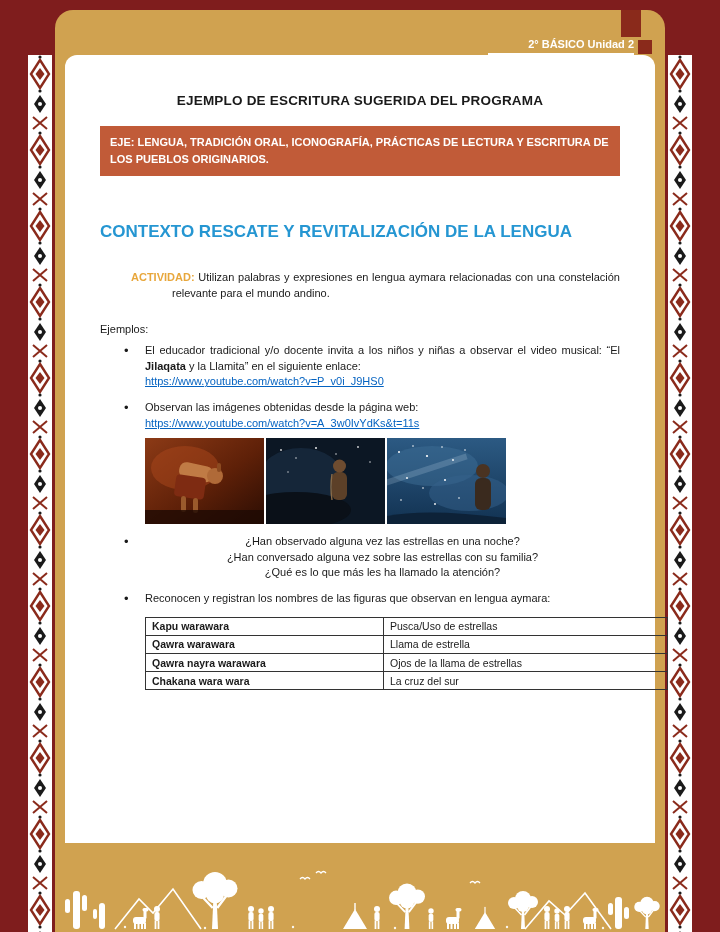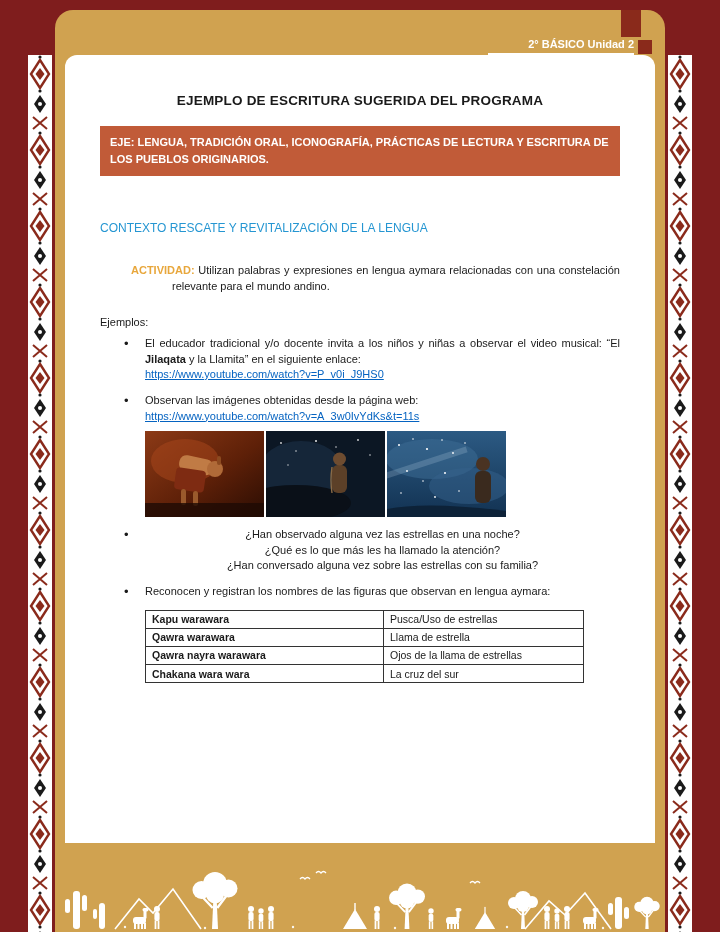--- a/index.html
+++ b/index.html
@@ -22,32 +22,32 @@
   .panel {
     position:absolute; left:65px; top:55px; width:590px; height:788px;
     background:#ffffff; border-radius:12px 12px 0 0;
   }
   .content { padding:22px 35px 0 35px; font-size:11px; line-height:1.42; }
   h1.title { font-size:13.5px; font-weight:bold; text-align:center; margin:14px 0 16px; letter-spacing:0.2px; }
   .eje-banner {
     background:#C15B38; color:#ffffff; font-weight:bold; font-size:11px;
     padding:8px 10px; line-height:1.55;
   }
-  h2.context { color:#2596D2; font-size:12px; font-weight:normal; margin:44px 0 0; }
+  h2.context { color:#2596D2; font-size:17px; font-weight:bold; margin:44px 0 0; }
   .activity { margin:26px 0 0; padding-left:72px; text-indent:-72px; text-align:justify; }
   .act-label { color:#E8A73C; font-weight:bold;margin-left:31px; }
   .ejemplos { margin:20px 0 6px; }
   ul.bullets { list-style:none; margin:0; padding:0; }
   ul.bullets > li { position:relative; padding-left:45px; margin-bottom:10px; text-align:justify; }
   ul.bullets > li::before { content:"\2022"; position:absolute; left:24px; top:-1px; font-size:13px; }
   .link { color:#0563C1; text-decoration:underline; cursor:pointer; word-break:break-all; }
   .stills { display:flex; gap:2px; margin:7px 0 2px; }
   .stills svg { display:block; }
   .question { text-align:center; }
-  table.aymara { border-collapse:collapse; margin:6px 0 0 45px; width:439px; font-size:10.5px; }
+  table.aymara { border-collapse:collapse; margin:6px 0 0 45px; width:523px; font-size:10.5px; }
   table.aymara td { border:1px solid #333333; padding:1.5px 6px; line-height:1.35; }
   td.ay { font-weight:bold; width:238px; }
   .band { position:absolute; left:55px; top:843px; width:610px; height:89px; }
   .strip { position:absolute; top:55px; }
   .strip-left  { left:28px; }
   .strip-right { left:668px; }
 </style>
 </head>
 <body>
 
@@ -173,22 +173,22 @@
               <circle cx="48" cy="66" r="0.9" fill="#fff"></circle>
               <rect x="88" y="40" width="16" height="32" rx="6" fill="#3A2A1E"></rect>
               <circle cx="96" cy="33" r="7" fill="#4A3322"></circle>
               <path d="M0 78 Q40 70 119 80 L119 86 L0 86 Z" fill="#0D2238"></path>
             </svg>
           </div>
         </li>
 
         <li>
           <div class="question">¿Han observado alguna vez las estrellas en una noche?</div>
+          <div class="question">¿Han conversado alguna vez sobre las estrellas con su familia?</div>
           <div class="question">¿Qué es lo que más les ha llamado la atención?</div>
-          <div class="question">¿Han conversado alguna vez sobre las estrellas con su familia?</div>
         </li>
 
 
         <li><span>Reconocen y registran los nombres de las figuras que observan en lengua aymara:</span></li>
       </ul>
 
       <table class="aymara">
         <tbody>
           <tr>
             <td class="ay">Kapu warawara</td>

